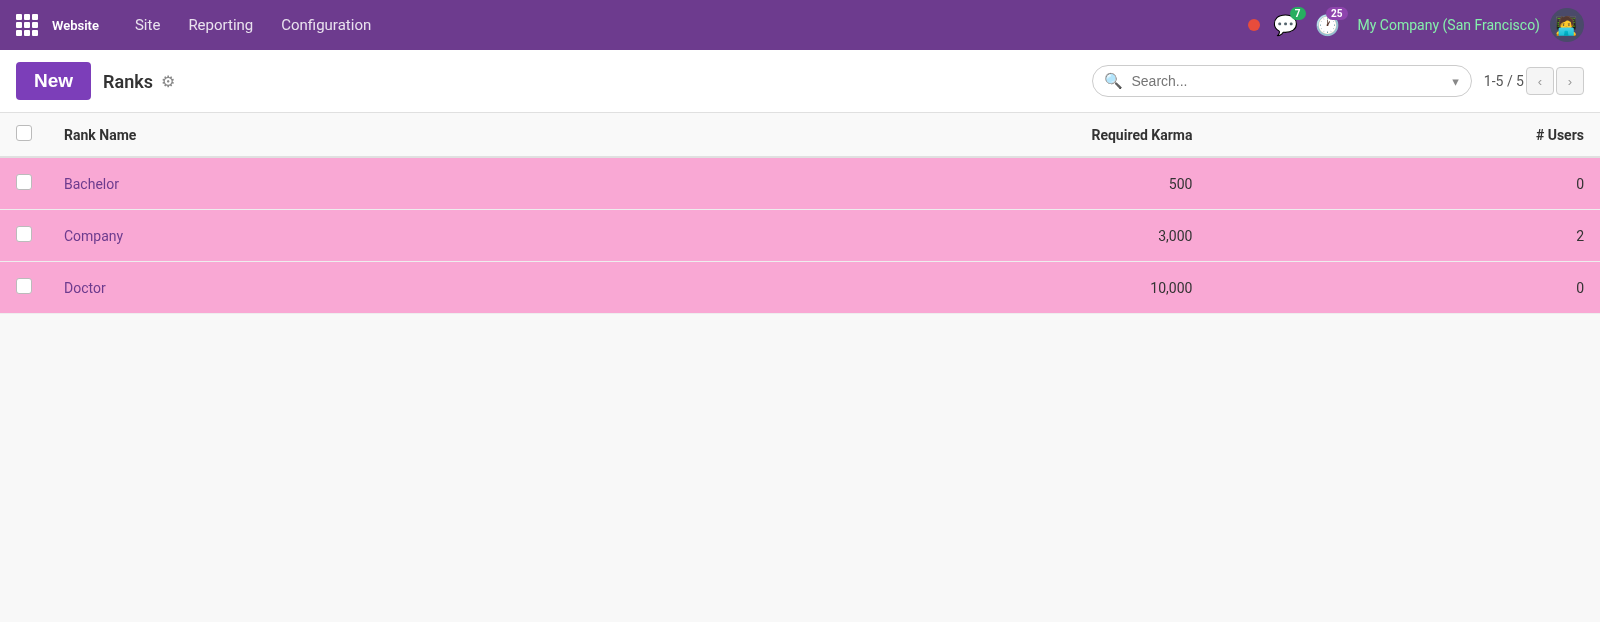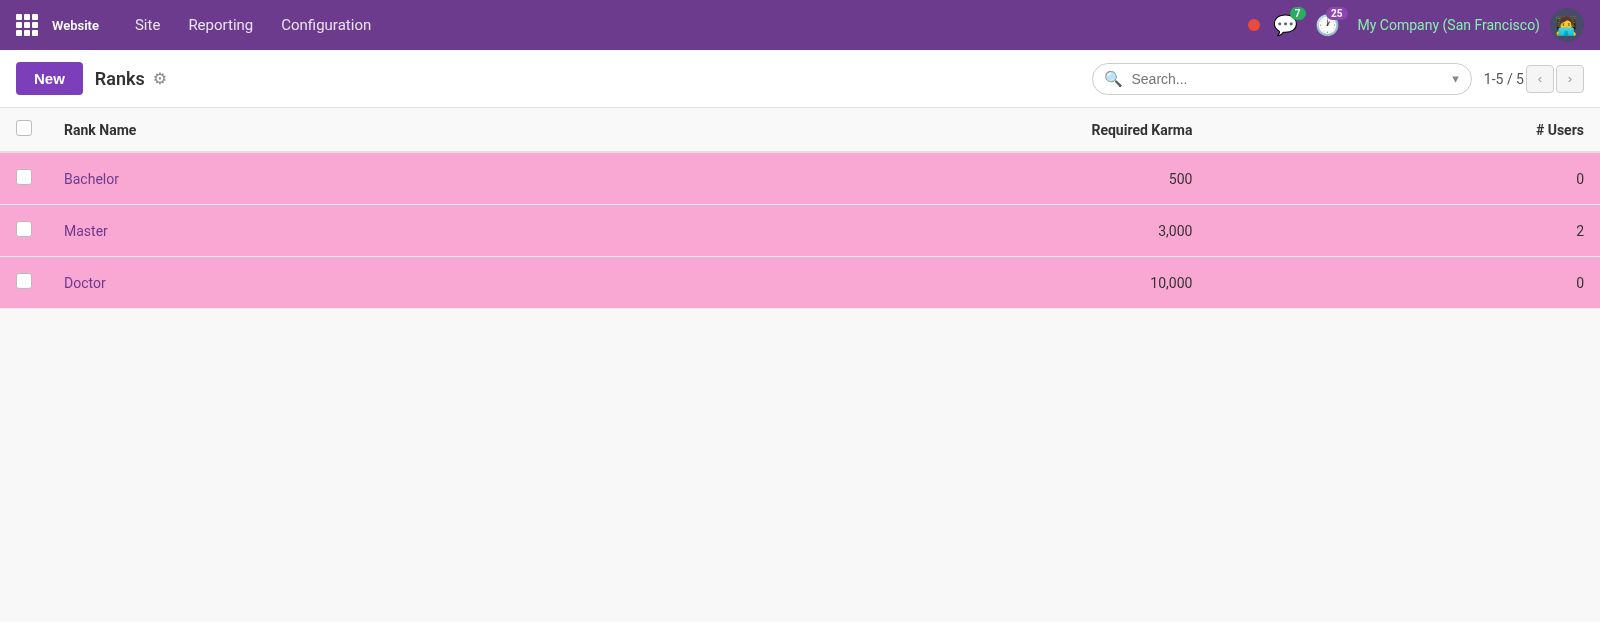--- a/index.html
+++ b/index.html
@@ -101,21 +101,21 @@
       padding: 12px 16px;
       border-bottom: 1px solid #e0e0e0;
       gap: 12px;
     }
     .btn-new {
       background: #7c3eb9;
       color: white;
       border: none;
       padding: 8px 18px;
       border-radius: 4px;
-      font-size: 15px;
+      font-size: 19px;
       font-weight: 600;
       cursor: pointer;
     }
     .page-title-area {
       display: flex;
       align-items: center;
       gap: 8px;
       margin-right: auto;
     }
     .page-title {
@@ -280,21 +280,21 @@
         <div class="cb"></div>
       </td>
       <td><span class="rank-name">Bachelor</span></td>
       <td class="right">500</td>
       <td class="right">0</td>
     </tr>
         <tr>
       <td class="checkbox-cell">
         <div class="cb"></div>
       </td>
-      <td><span class="rank-name">Master</span></td>
+      <td><span class="rank-name">Company</span></td>
       <td class="right">3,000</td>
       <td class="right">2</td>
     </tr>
         <tr>
       <td class="checkbox-cell">
         <div class="cb"></div>
       </td>
       <td><span class="rank-name">Doctor</span></td>
       <td class="right">10,000</td>
       <td class="right">0</td>

